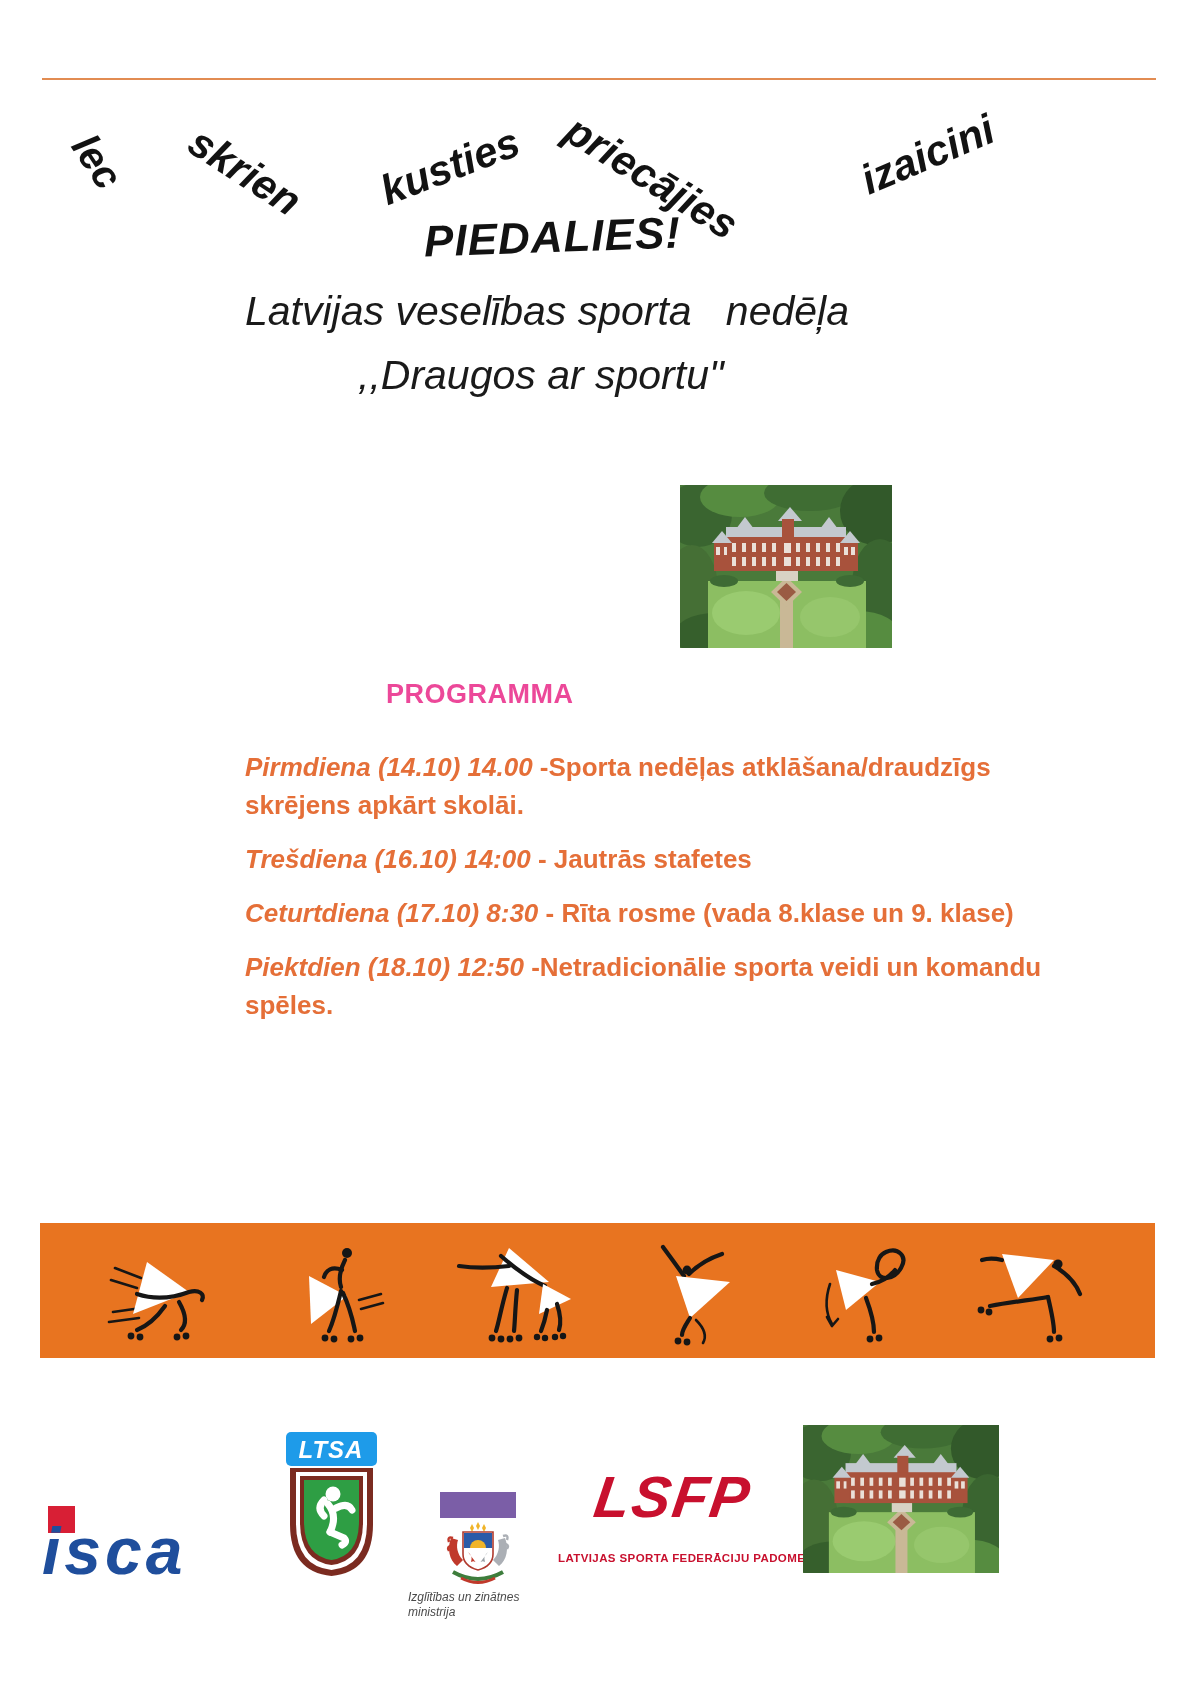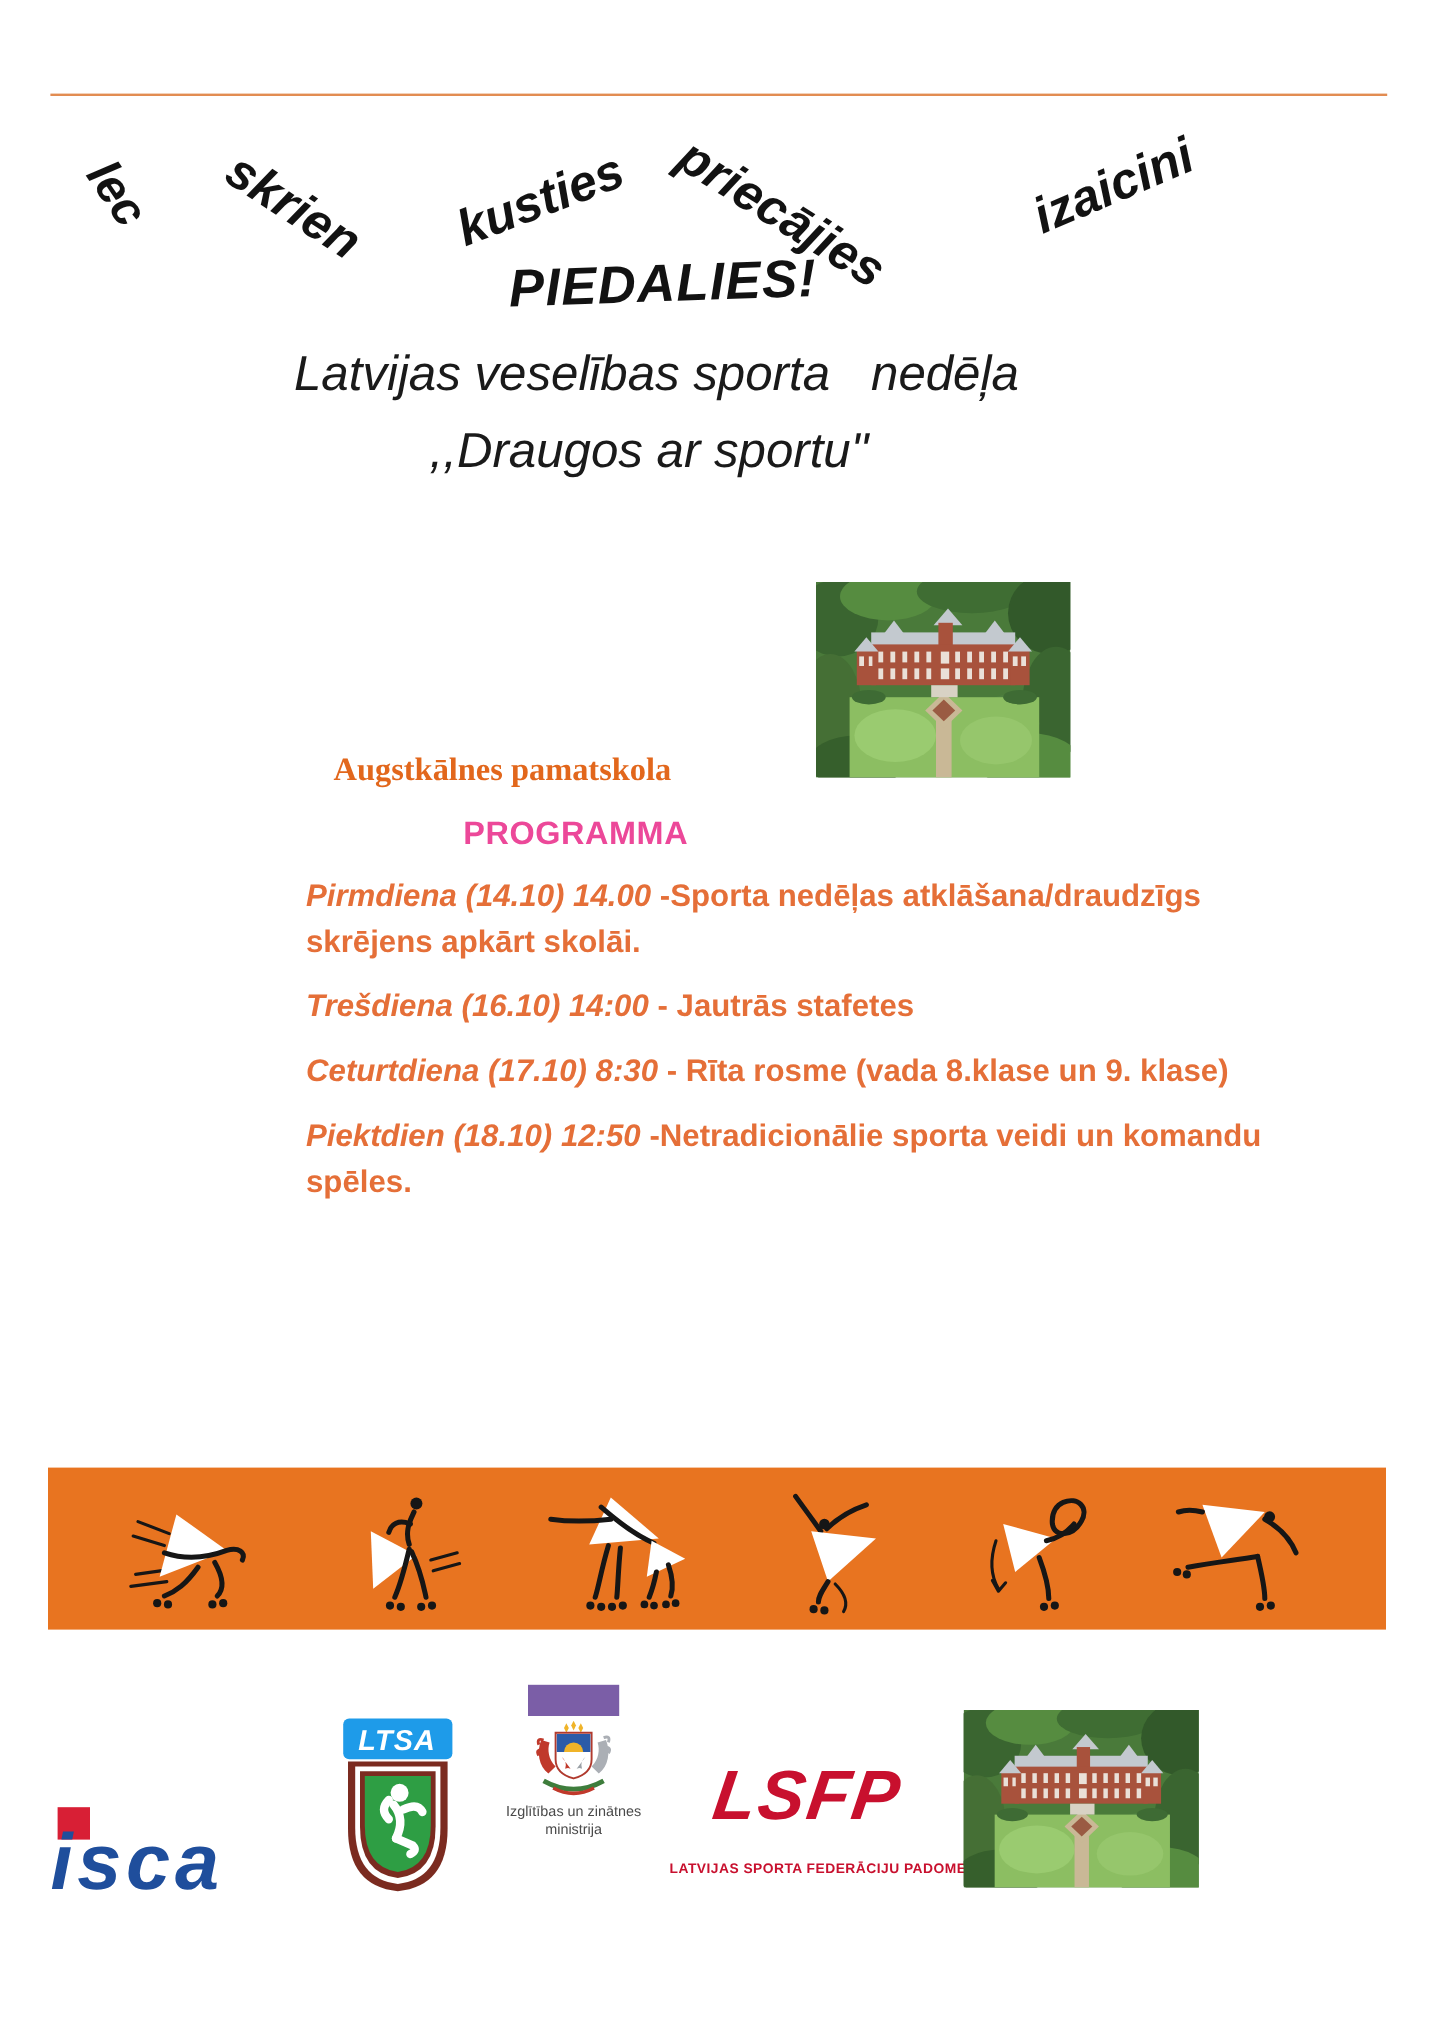--- a/index.html
+++ b/index.html
@@ -41,43 +41,43 @@
   .school {
     left:278px; top:626px; font-family:"Liberation Serif", serif;
     font-weight:bold; font-size:27px; color:#E2671C; white-space:nowrap;
   }
   .prog-head {
     left:386px; top:679px; font-weight:bold; font-size:27px; color:#ec4899;
     letter-spacing:0.5px; white-space:nowrap;
   }
 
   .program {
-    left:245px; top:727px; width:822px;
-    font-size:26px; font-weight:bold; color:#E56F38; line-height:38px;margin-left:10px;
+    left:245px; top:748px; width:822px;
+    font-size:26px; font-weight:bold; color:#E56F38; line-height:38px;
   }
   .program p { margin:0 0 16px 0; }
   .program .when { font-style:italic; }
 
   
   .band {
     left:40px; top:1223px; width:1115px; height:135px; background:#E87420;
     display:flex; align-items:flex-end; justify-content:space-between;
     padding:0 55px 4px 55px; box-sizing:border-box;
   }
   .band svg { display:block; }
   .sk { stroke:#161616; stroke-width:4.2; fill:none; stroke-linecap:round; }
   .sk-thin { stroke:#161616; stroke-width:2.6; fill:none; stroke-linecap:round; }
   .tri { fill:#ffffff; }
   .dot { fill:#161616; }
 
   
   .isca { left:40px; top:1498px; width:218px; height:84px; }
   .ltsa { left:278px; top:1428px; width:107px; height:152px; }
 
-  .ministry { left:408px; top:1404px; width:140px; text-align:center; }
+  .ministry { left:408px; top:1492px; width:140px; text-align:left;font-style:italic; }
   .ministry .flag { width:76px; height:26px; background:#7B5EA7; margin:0 auto; }
   .ministry svg { display:block; margin:4px auto 0 auto; }
   .ministry .mname { font-size:12px; line-height:15px; color:#4A4A4A; margin-top:2px; }
 
   .lsfp { left:558px; top:1466px; width:230px; text-align:center; }
   .lsfp .mark {
     font-size:58px; font-weight:900; font-style:italic; color:#C8102E;
     transform:skewX(-8deg); letter-spacing:2px; line-height:62px; white-space:nowrap;
   }
   .lsfp .tag {
@@ -166,21 +166,20 @@
             <rect x="171" y="62" width="4" height="8"></rect>
         </g>
         <rect x="96" y="86" width="22" height="10" fill="#D8D2C4"></rect>
         <ellipse cx="44" cy="96" rx="14" ry="6" fill="#3E6B34"></ellipse>
         <ellipse cx="170" cy="96" rx="14" ry="6" fill="#3E6B34"></ellipse>
       </g>
     </defs>
     <use href="#manor-scene"></use>
   </svg>
 
-  <div class="abs school">Augstkālnes pamatskola</div>
   <div class="abs prog-head">PROGRAMMA</div>
 
   <div class="abs program">
     <p><span class="when">Pirmdiena (14.10) 14.00</span>
       <span>-Sporta nedēļas atklāšana/draudzīgs skrējens apkārt skolāi.</span></p>
     <p><span class="when">Trešdiena (16.10) 14:00</span>
       <span>- Jautrās stafetes</span></p>
     <p><span class="when">Ceturtdiena (17.10) 8:30</span>
       <span>- Rīta rosme (vada 8.klase un 9. klase)</span></p>
     <p><span class="when">Piektdien (18.10) 12:50</span>

